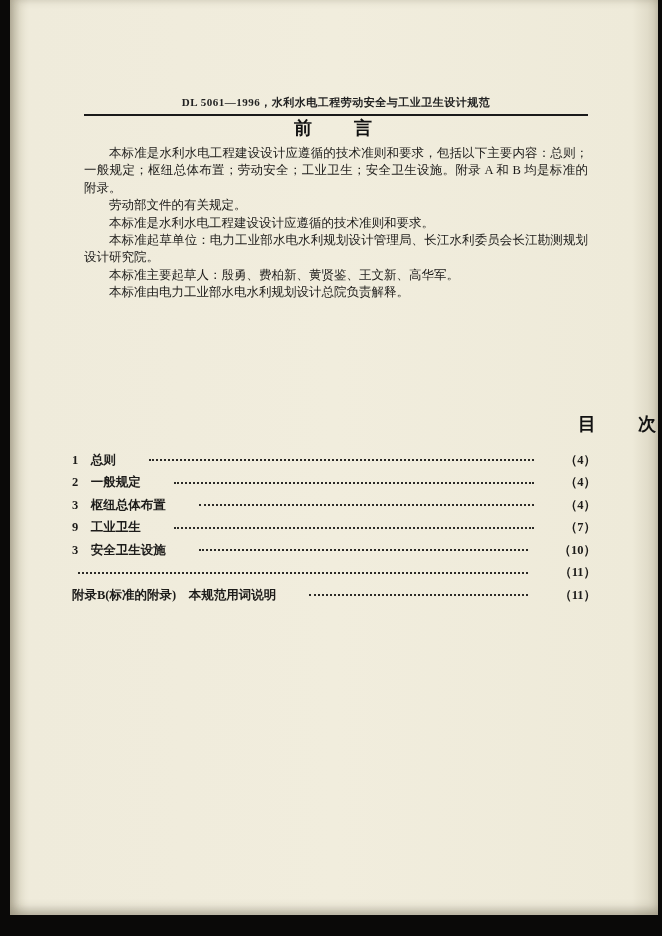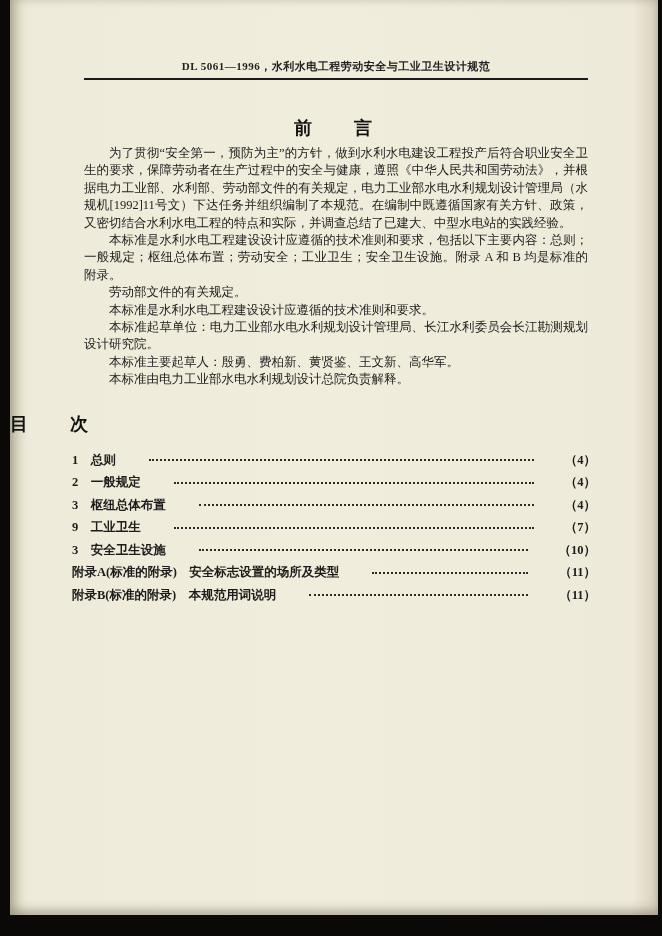--- a/index.html
+++ b/index.html
@@ -32,20 +32,21 @@
     top: 59px;
     left: 74px;
     right: 70px;
     text-align: center;
   }
   .header-text {
     font-size: 11px;
     letter-spacing: 0.5px;
     color: #222;
     font-weight: bold;
+    margin-top: 36px;
   }
   .header-rule {
     margin-top: 4px;
     border-top: 2px solid #1a1a1a;
     height: 0;
   }
   .foreword-title {
     position: absolute;
     top: 116px;
     left: 0;
@@ -67,21 +68,21 @@
     line-height: 17.4px;
     text-align: justify;
     text-indent: 2em;
     color: #1d1c1a;
   }
   .toc-title {
     position: absolute;
     top: 412px;
     left: 0;
     right: 0;
-    text-align: left;
+    text-align: right;
     font-size: 18px;
     font-weight: bold;
     color: #111;
     letter-spacing: 2px;
   }
   .toc-block {
     position: absolute;
     top: 449px;
     left: 62px;
     right: 62px;
@@ -116,21 +117,20 @@
   <div class="page">
 
     <div class="header">
       <div class="header-text">DL 5061—1996，水利水电工程劳动安全与工业卫生设计规范</div>
       <div class="header-rule"></div>
     </div>
 
     <div class="foreword-title">前　　言</div>
 
     <div class="body-block">
-      <p>为了贯彻“安全第一，预防为主”的方针，做到水利水电建设工程投产后符合职业安全卫生的要求，保障劳动者在生产过程中的安全与健康，遵照《中华人民共和国劳动法》，并根据电力工业部、水利部、劳动部文件的有关规定，电力工业部水电水利规划设计管理局（水规机[1992]11号文）下达任务并组织编制了本规范。在编制中既遵循国家有关方针、政策，又密切结合水利水电工程的特点和实际，并调查总结了已建大、中型水电站的实践经验。</p>
       <p>本标准是水利水电工程建设设计应遵循的技术准则和要求，包括以下主要内容：总则；一般规定；枢纽总体布置；劳动安全；工业卫生；安全卫生设施。附录 A 和 B 均是标准的附录。</p>
       <p>劳动部文件的有关规定。</p>
       <p>本标准是水利水电工程建设设计应遵循的技术准则和要求。</p>
       <p>本标准起草单位：电力工业部水电水利规划设计管理局、长江水利委员会长江勘测规划设计研究院。</p>
       <p>本标准主要起草人：殷勇、费柏新、黄贤鉴、王文新、高华军。</p>
       <p>本标准由电力工业部水电水利规划设计总院负责解释。</p>
     </div>
 
     <div class="toc-title">目　　次</div>
 
@@ -154,21 +154,20 @@
         <span class="toc-label">9　工业卫生</span>
         <span class="toc-leader"></span>
         <span class="toc-page">（7）</span>
       </div>
       <div class="toc-row">
         <span class="toc-label">3　安全卫生设施</span>
         <span class="toc-leader"></span>
         <span class="toc-page">（10）</span>
       </div>
       <div class="toc-row">
-        <span class="toc-label">附录A(标准的附录)　安全标志设置的场所及类型</span>
         <span class="toc-leader"></span>
         <span class="toc-page">（11）</span>
       </div>
       <div class="toc-row">
         <span class="toc-label">附录B(标准的附录)　本规范用词说明</span>
         <span class="toc-leader"></span>
         <span class="toc-page">（11）</span>
       </div>
     </div>
 

